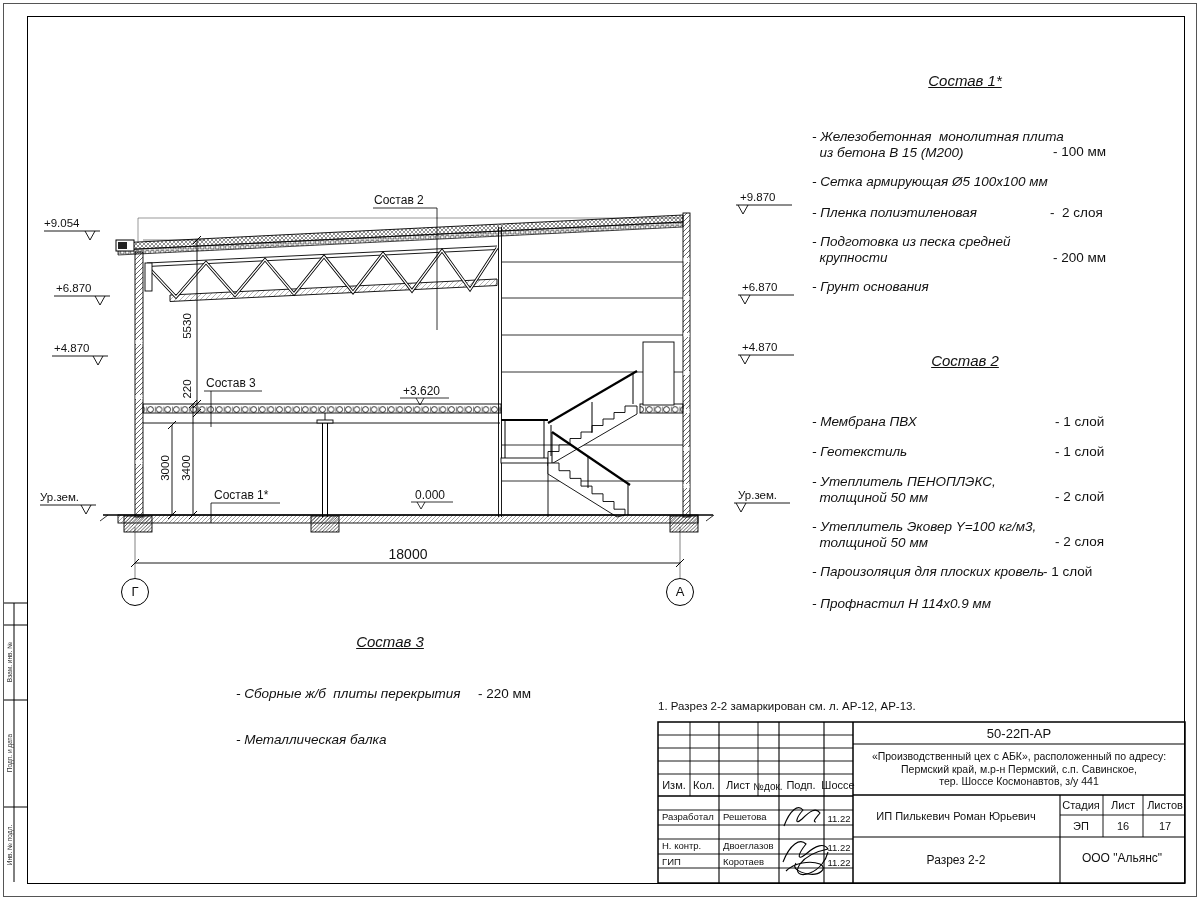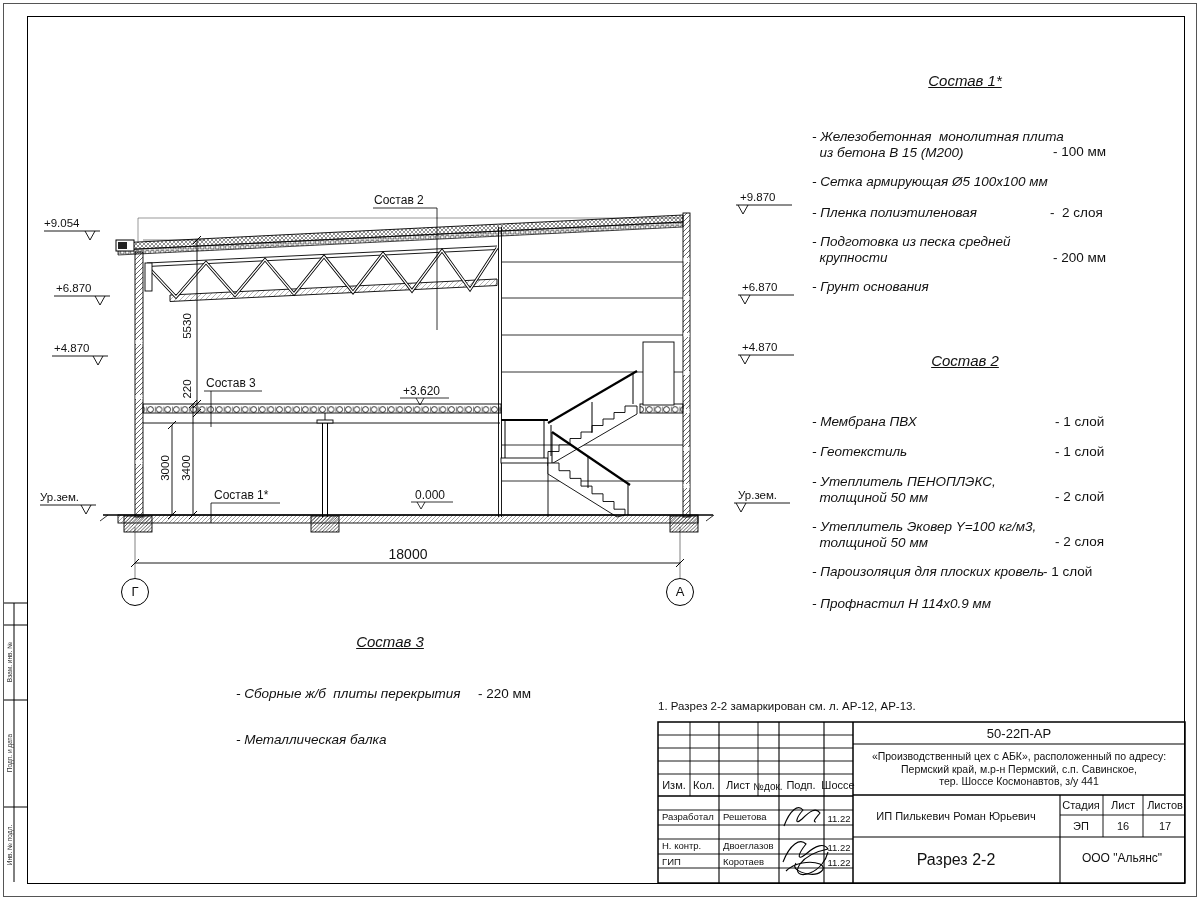--- a/index.html
+++ b/index.html
@@ -280,20 +280,20 @@
   <div class="tb tb-c" style="left:1019px;top:769px;font-size:10.5px;line-height:12.5px;text-align:center">«Производственный цех с АБК», расположенный по адресу:
 Пермский край, м.р-н Пермский, с.п. Савинское,
 тер. Шоссе Космонавтов, з/у 441</div>
   <div class="tb tb-c" style="left:956px;top:816px">ИП Пилькевич Роман Юрьевич</div>
   <div class="tb tb-c" style="left:1081px;top:805px">Стадия</div>
   <div class="tb tb-c" style="left:1123px;top:805px">Лист</div>
   <div class="tb tb-c" style="left:1165px;top:805px">Листов</div>
   <div class="tb tb-c" style="left:1081px;top:826px">ЭП</div>
   <div class="tb tb-c" style="left:1123px;top:826px">16</div>
   <div class="tb tb-c" style="left:1165px;top:826px">17</div>
-  <div class="tb tb-c" style="left:956px;top:860px;font-size:16px">Разрез 2-2</div>
+  <div class="tb tb-c" style="left:956px;top:860px;font-size:12px">Разрез 2-2</div>
   <div class="tb tb-c" style="left:1122px;top:858px;font-size:12px">ООО "Альянс"</div>
 
   <div class="side-label" style="left:9px;top:662px">Взам. инв. №</div>
   <div class="side-label" style="left:9px;top:753px">Подп. и дата</div>
   <div class="side-label" style="left:9px;top:845px">Инв. № подл.</div>
 
 </div>
 
 </body></html>

